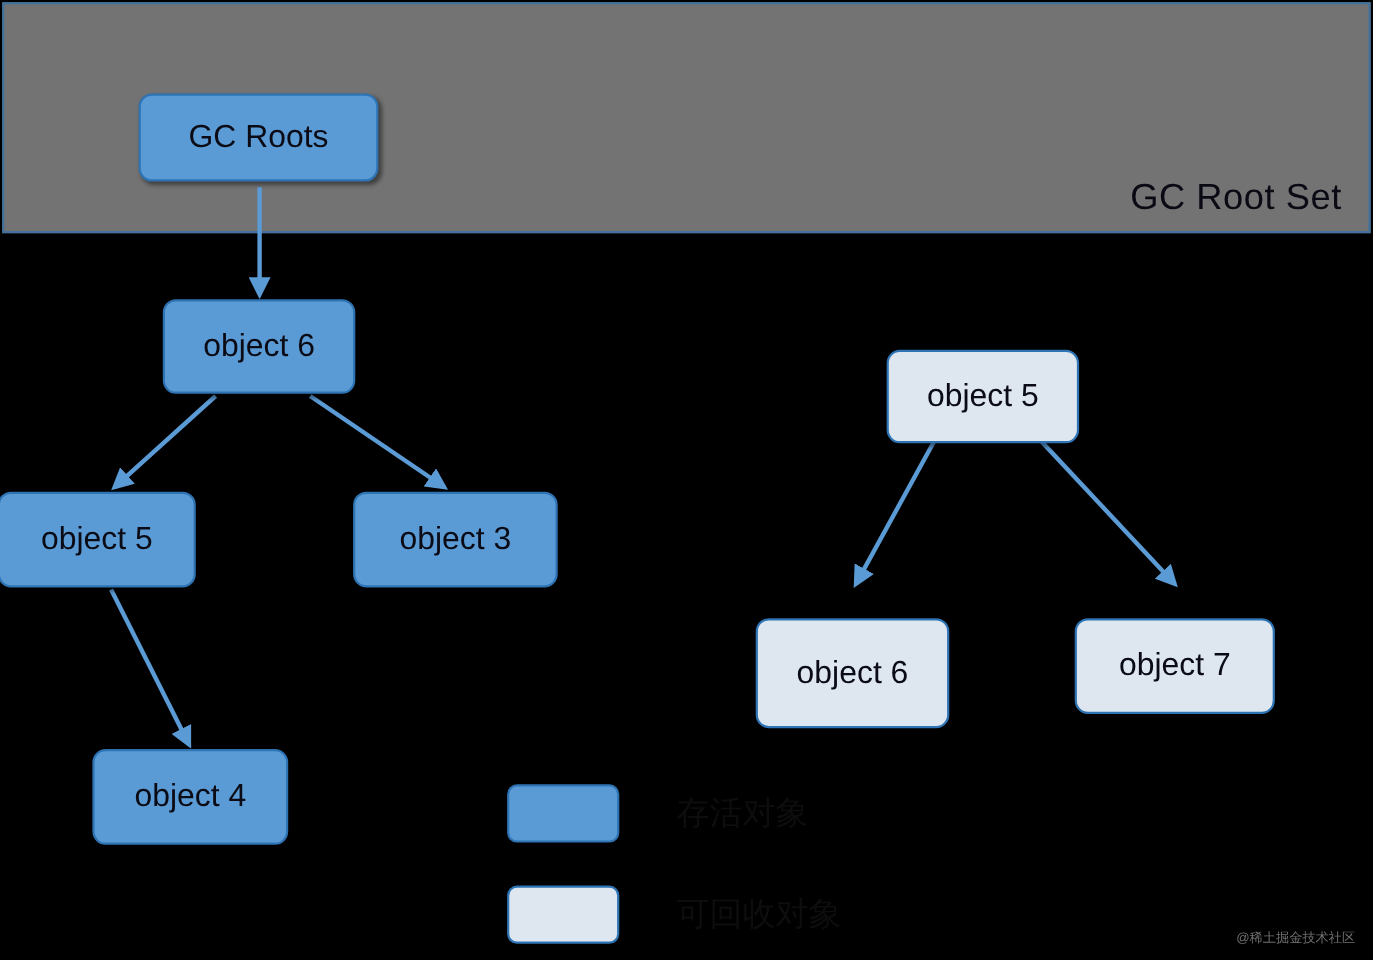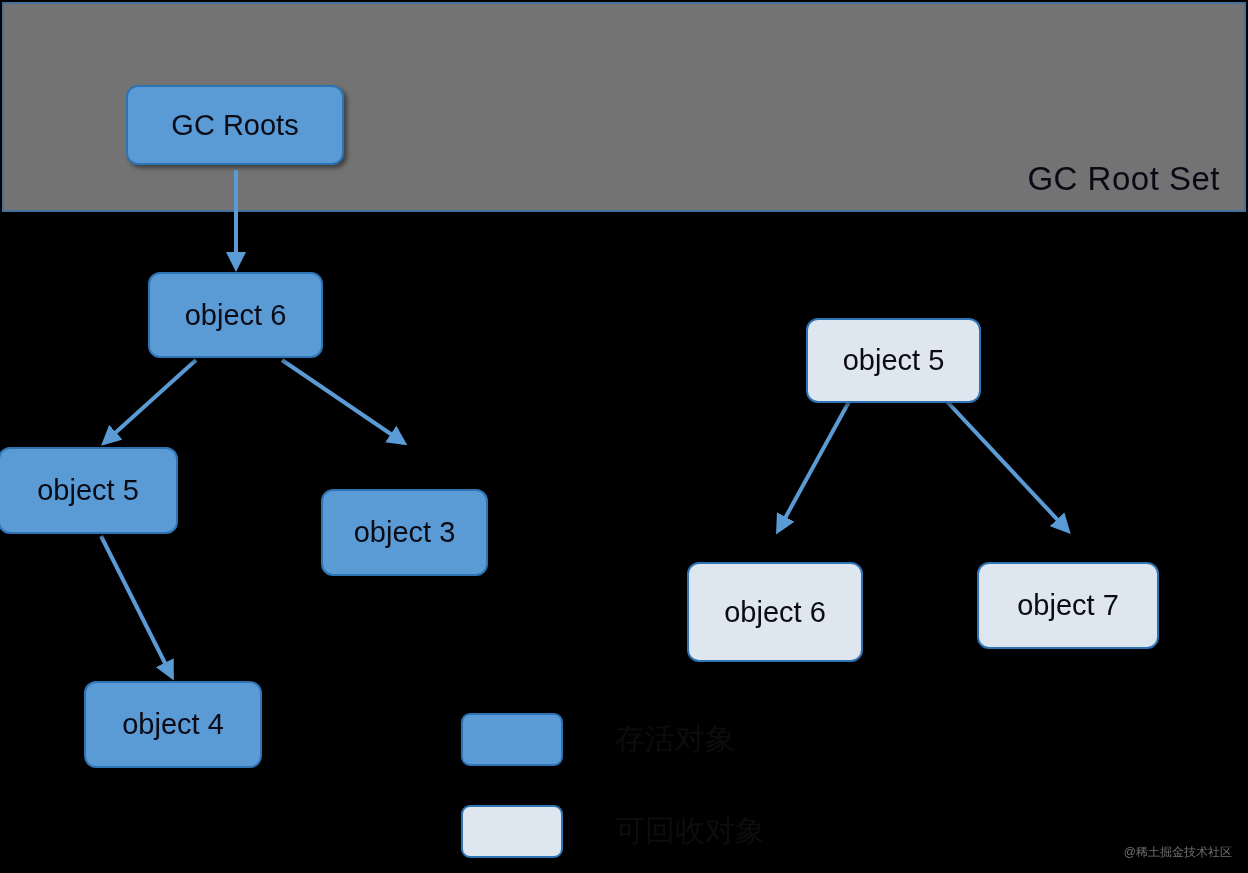--- a/index.html
+++ b/index.html
@@ -132,21 +132,21 @@
   <div id="nodes-layer">
       <div class="node live" style="left: 126px; top: 85px; width: 218px; height: 80px;">
         <span>GC Roots</span>
       </div>
       <div class="node live" style="left: 148px; top: 272px; width: 175px; height: 86px;">
         <span>object 6</span>
       </div>
       <div class="node live" style="left: -2px; top: 447px; width: 180px; height: 87px;">
         <span>object 5</span>
       </div>
-      <div class="node live" style="left: 321px; top: 447px; width: 167px; height: 87px; margin-top: 42px;">
+      <div class="node live" style="left: 321px; top: 447px; width: 186px; height: 87px;">
         <span>object 3</span>
       </div>
       <div class="node live" style="left: 84px; top: 681px; width: 178px; height: 87px;">
         <span>object 4</span>
       </div>
       <div class="node dead" style="left: 806px; top: 291px; width: 175px; height: 85px;">
         <span>object 5</span>
       </div>
       <div class="node dead" style="left: 687px; top: 535px; width: 176px; height: 100px;">
         <span>object 6</span>

